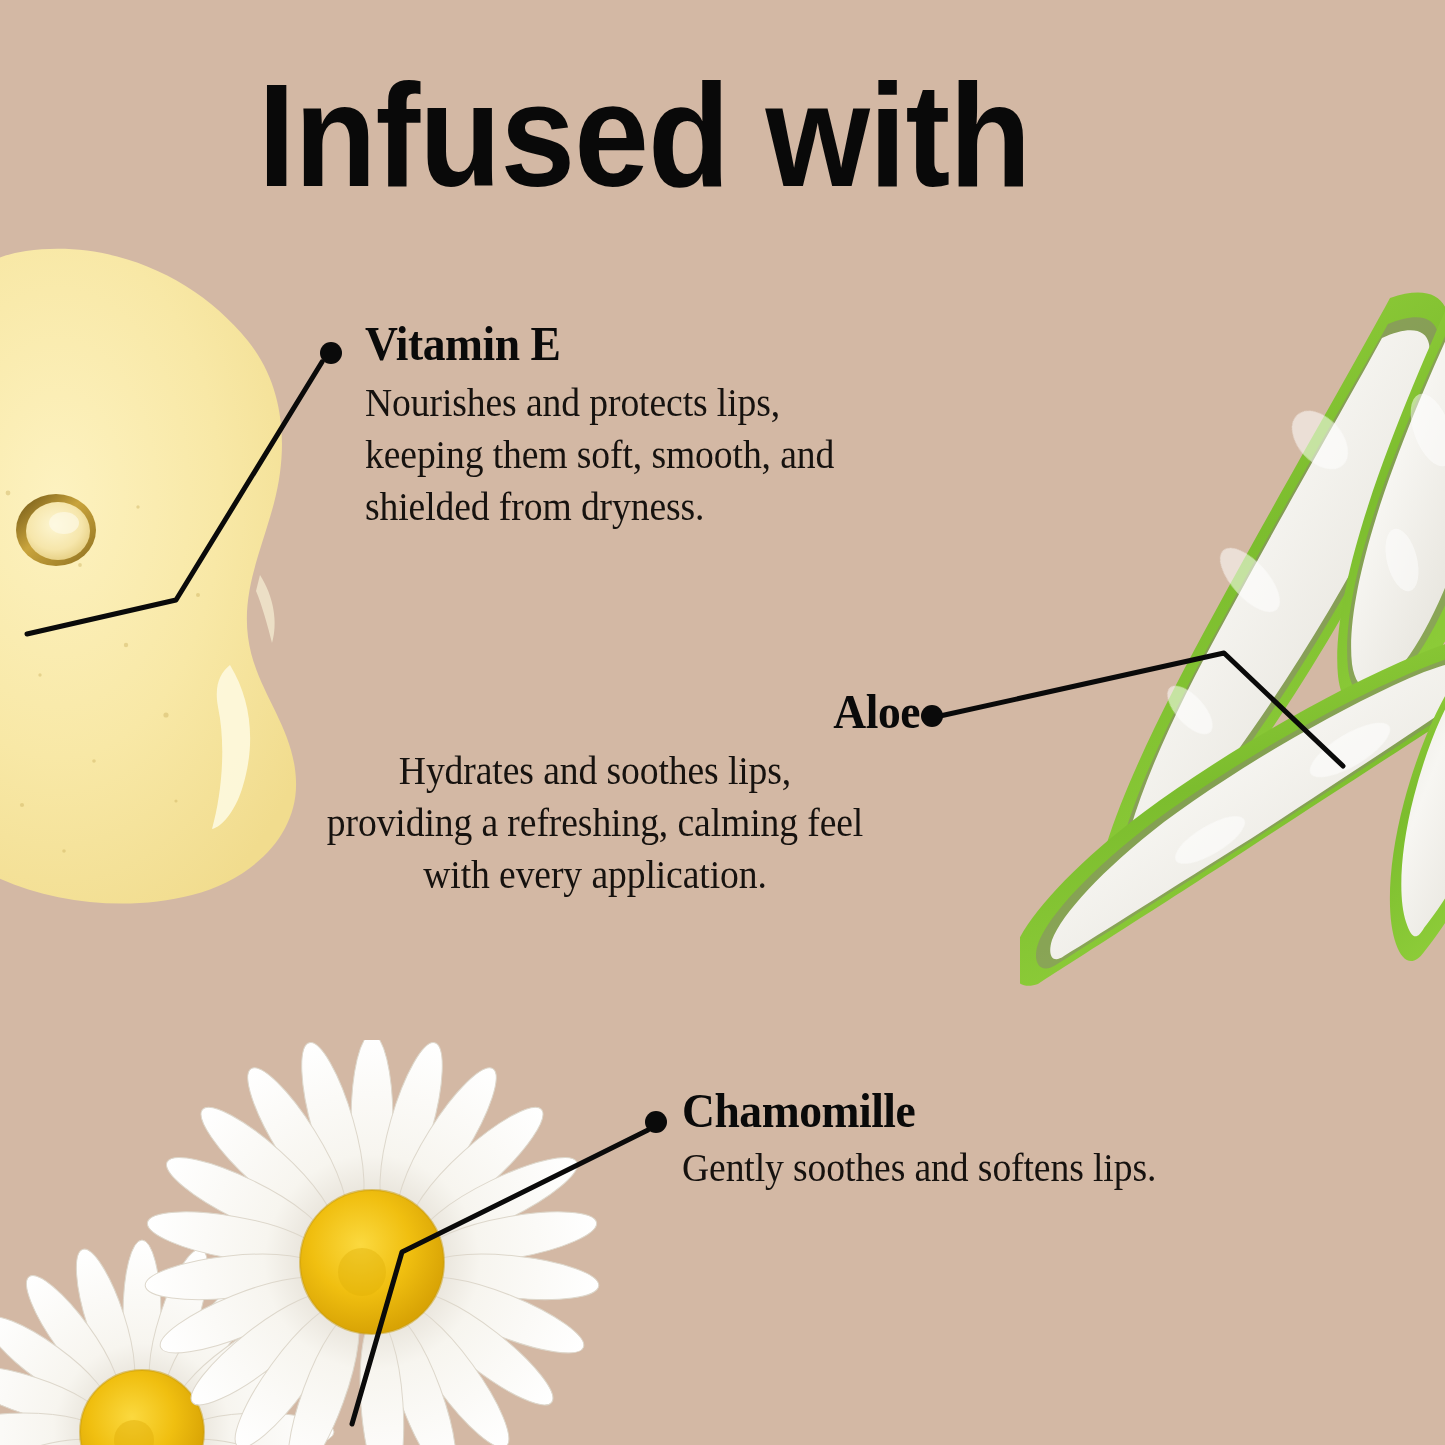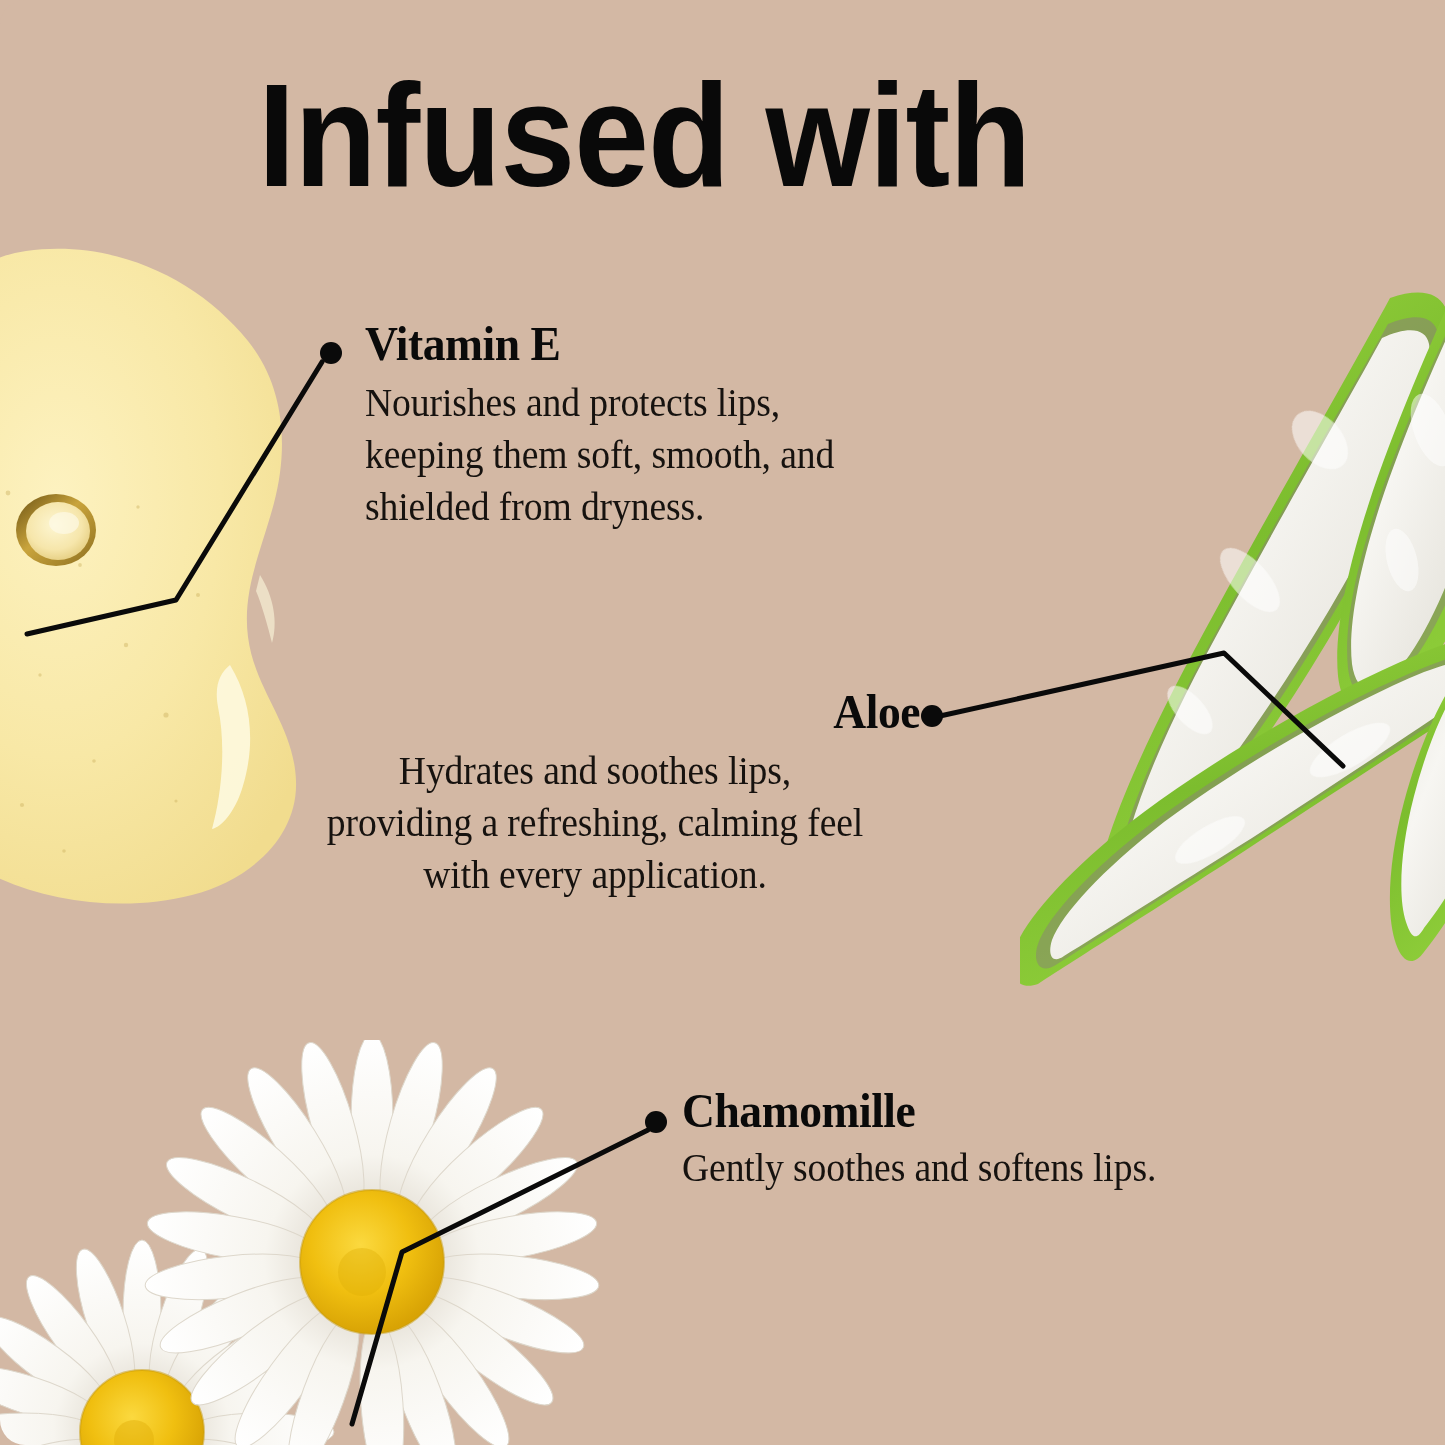--- a/index.html
+++ b/index.html
@@ -4,21 +4,21 @@
 <title>Infused with — Ingredient Infographic</title>
 <style>
   html,body{margin:0;padding:0;}
   body{
     width:1445px;height:1445px;overflow:hidden;
     font-family:"Liberation Sans", sans-serif;
     background:#d3b8a4;
   }
   #stage{
     position:relative;width:1445px;height:1445px;
-    background:#d3b8a4;overflow:hidden;border-radius:25px;
+    background:#d3b8a4;overflow:hidden;
   }
   .art{position:absolute;pointer-events:none;}
 
   
   #title{
     position:absolute;left:258px;top:62px;
     font-size:146px;line-height:1.02;
     font-weight:700;color:#090909;
     letter-spacing:-1px;
     transform:scaleX(0.92);transform-origin:left top;

